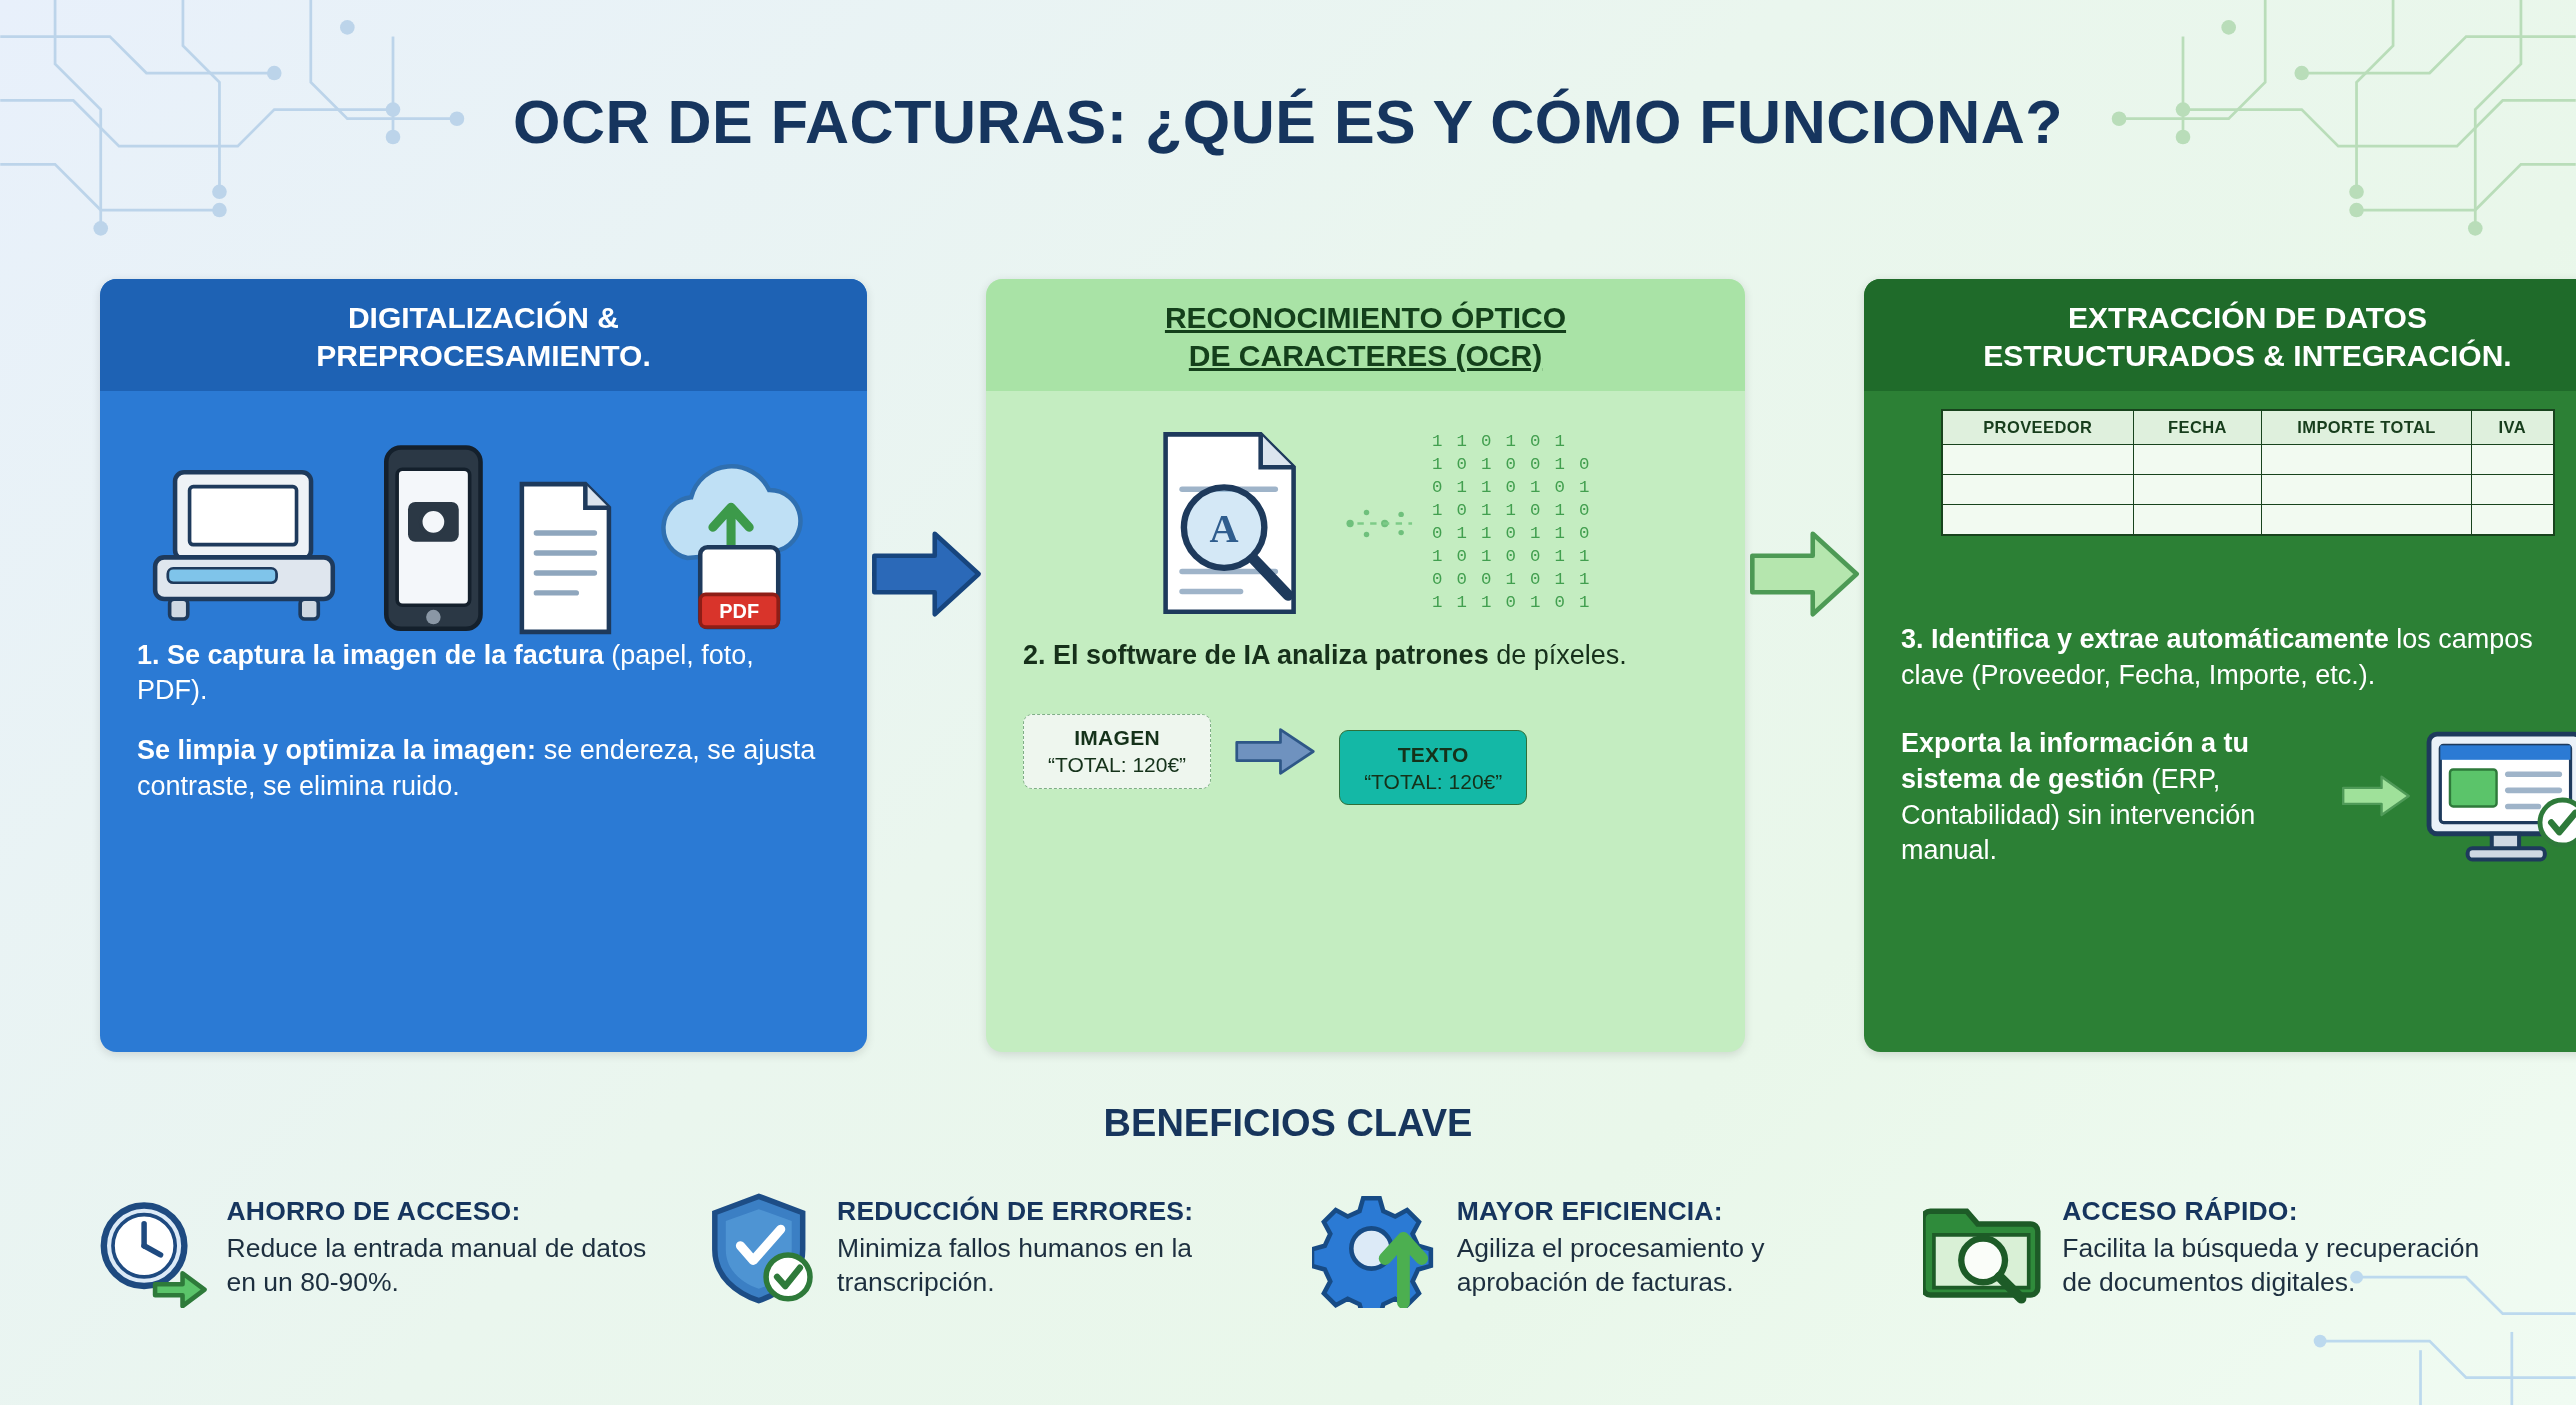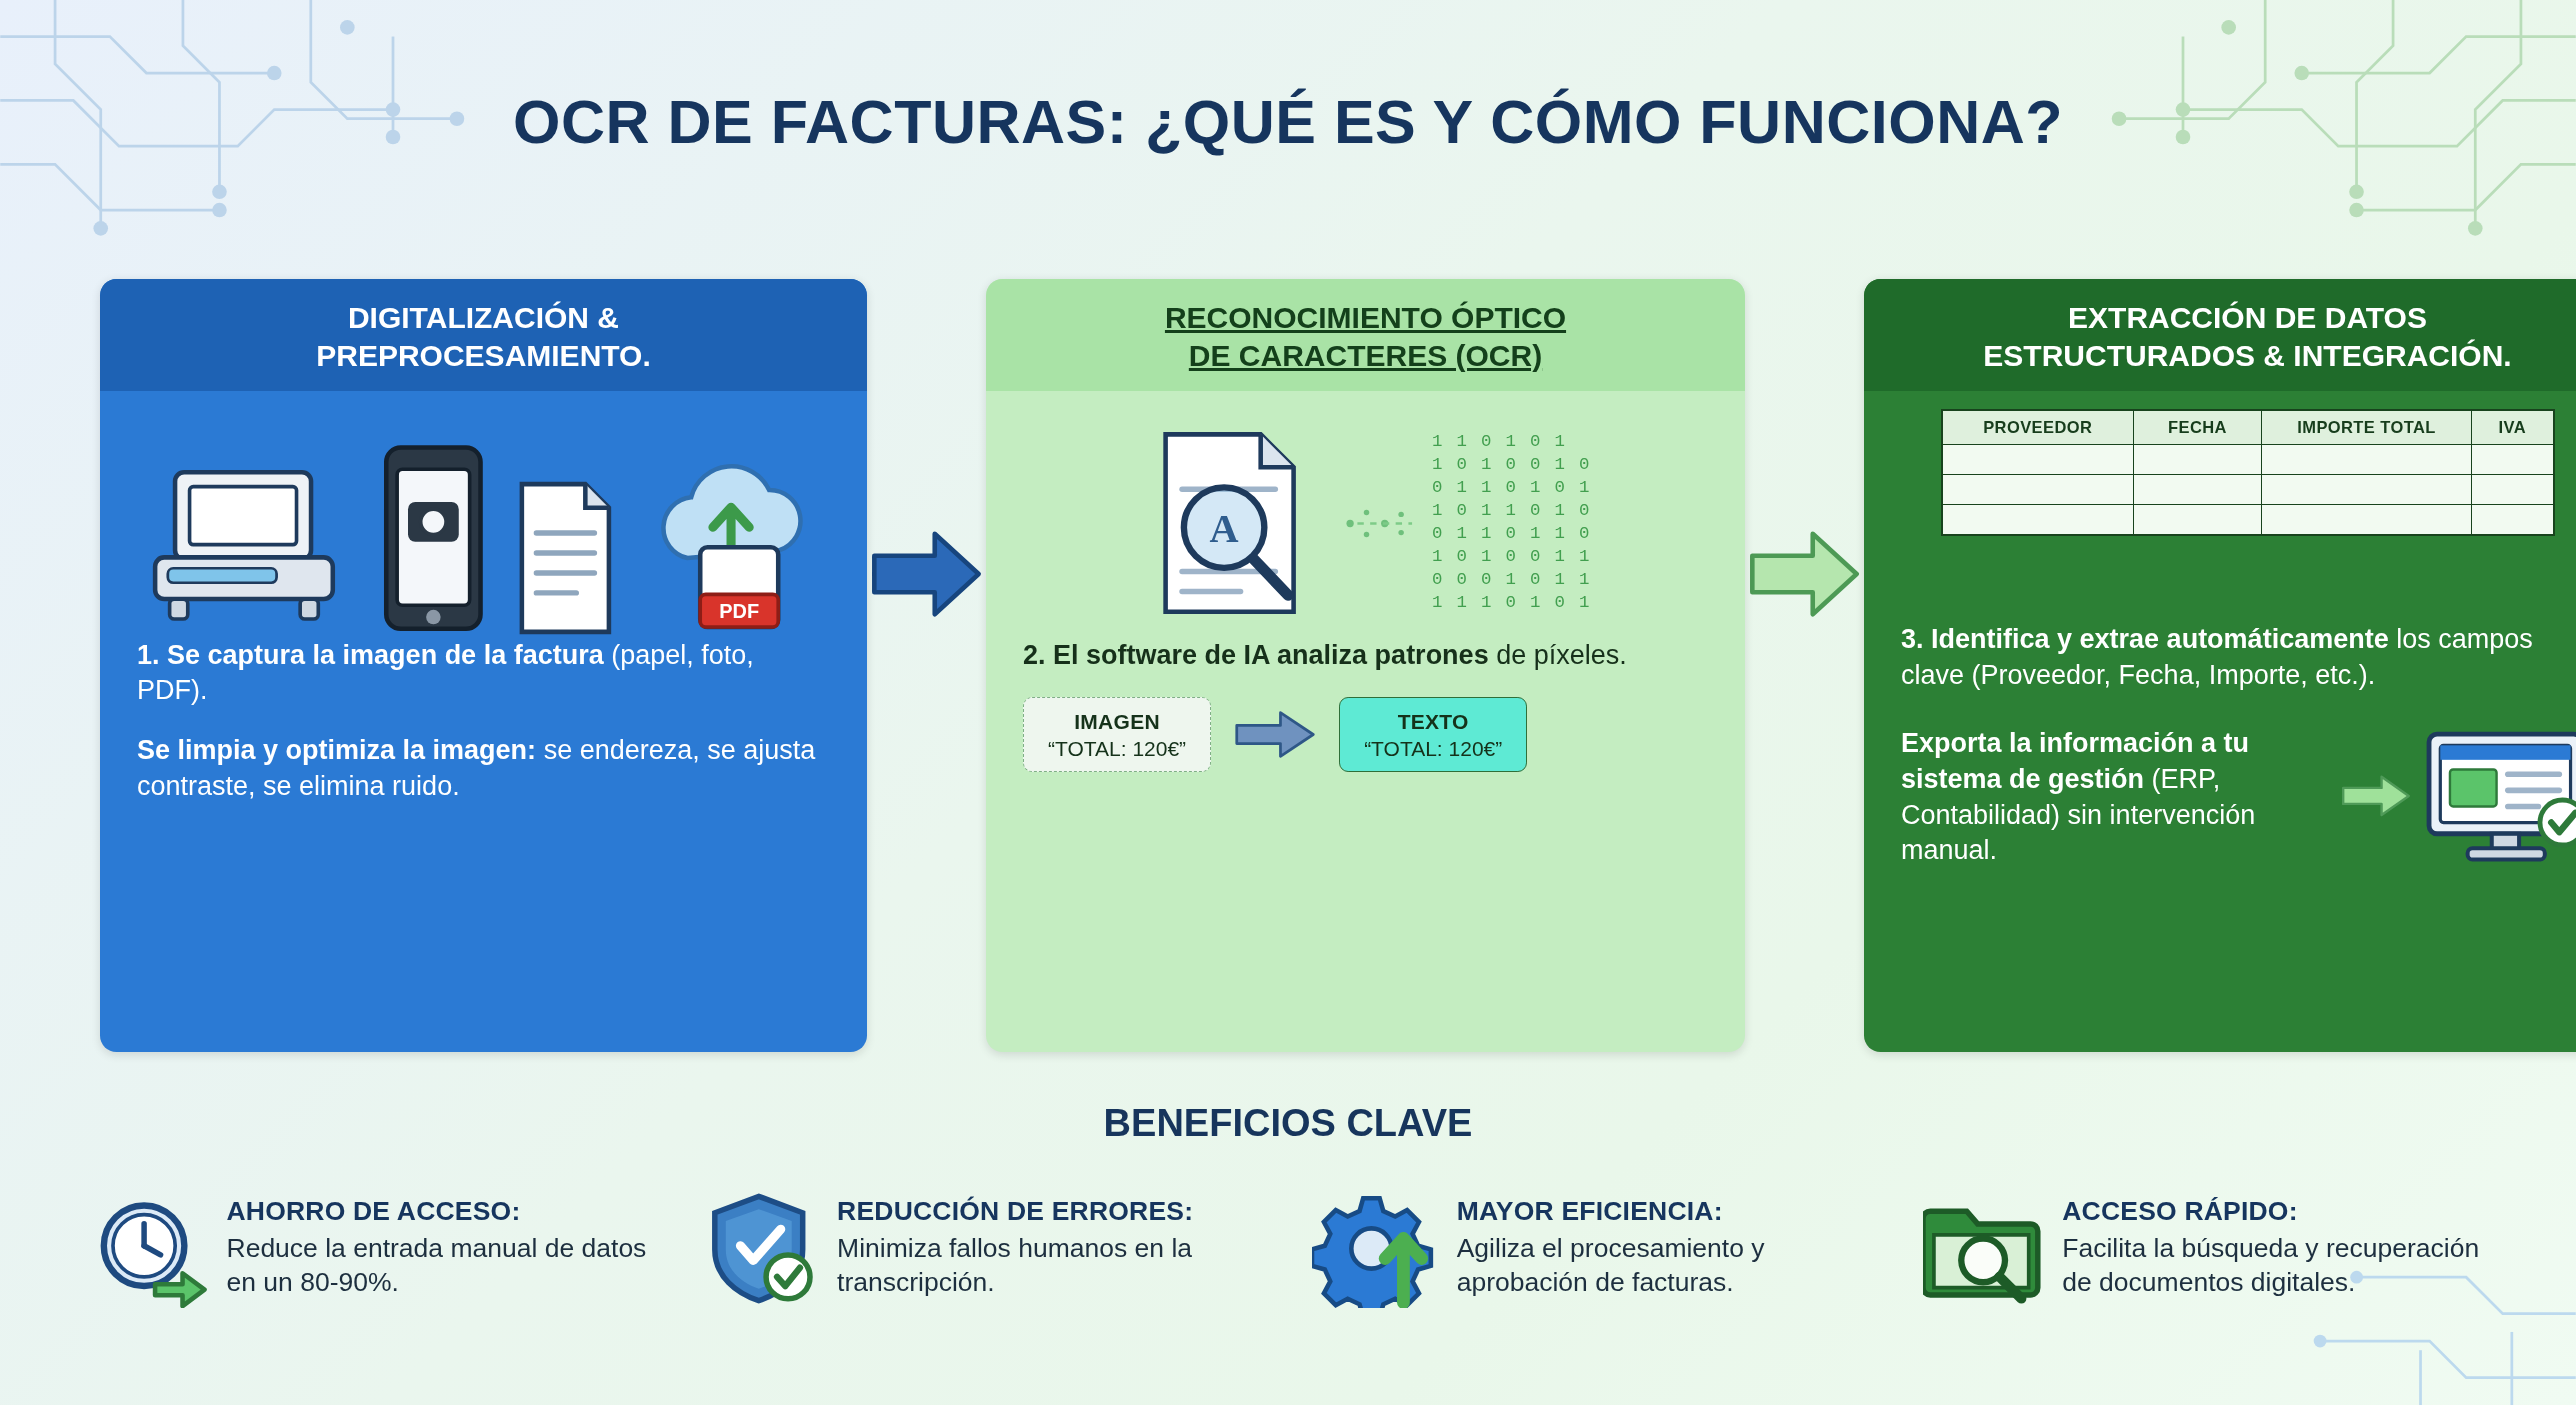--- a/index.html
+++ b/index.html
@@ -117,21 +117,21 @@
   .chip {
     background: #eef6ee;
     border: 1.8px dashed #7fae86;
     border-radius: 9.1px;
     padding: 9.1px 24px;
     text-align: center;
     color: #15321a;
     font-size: 21px;
     line-height: 1.3;
   }
-  .chip.solid { border-style: solid; border-color: #2f6f39; background: #5eead4; }
+  .chip.solid { border-style: solid; border-color: #2f6f39; background: #14b8a6; margin-top: 33px; }
   .chip .t1 { font-weight: 700; letter-spacing: 0.3px; }
 
   
   .benefits-title {
     position: absolute;
     top: 1102px; left: 0; width: 100%;
     text-align: center;
     font-size: 38px;
     font-weight: 800;
     color: #17355c;

